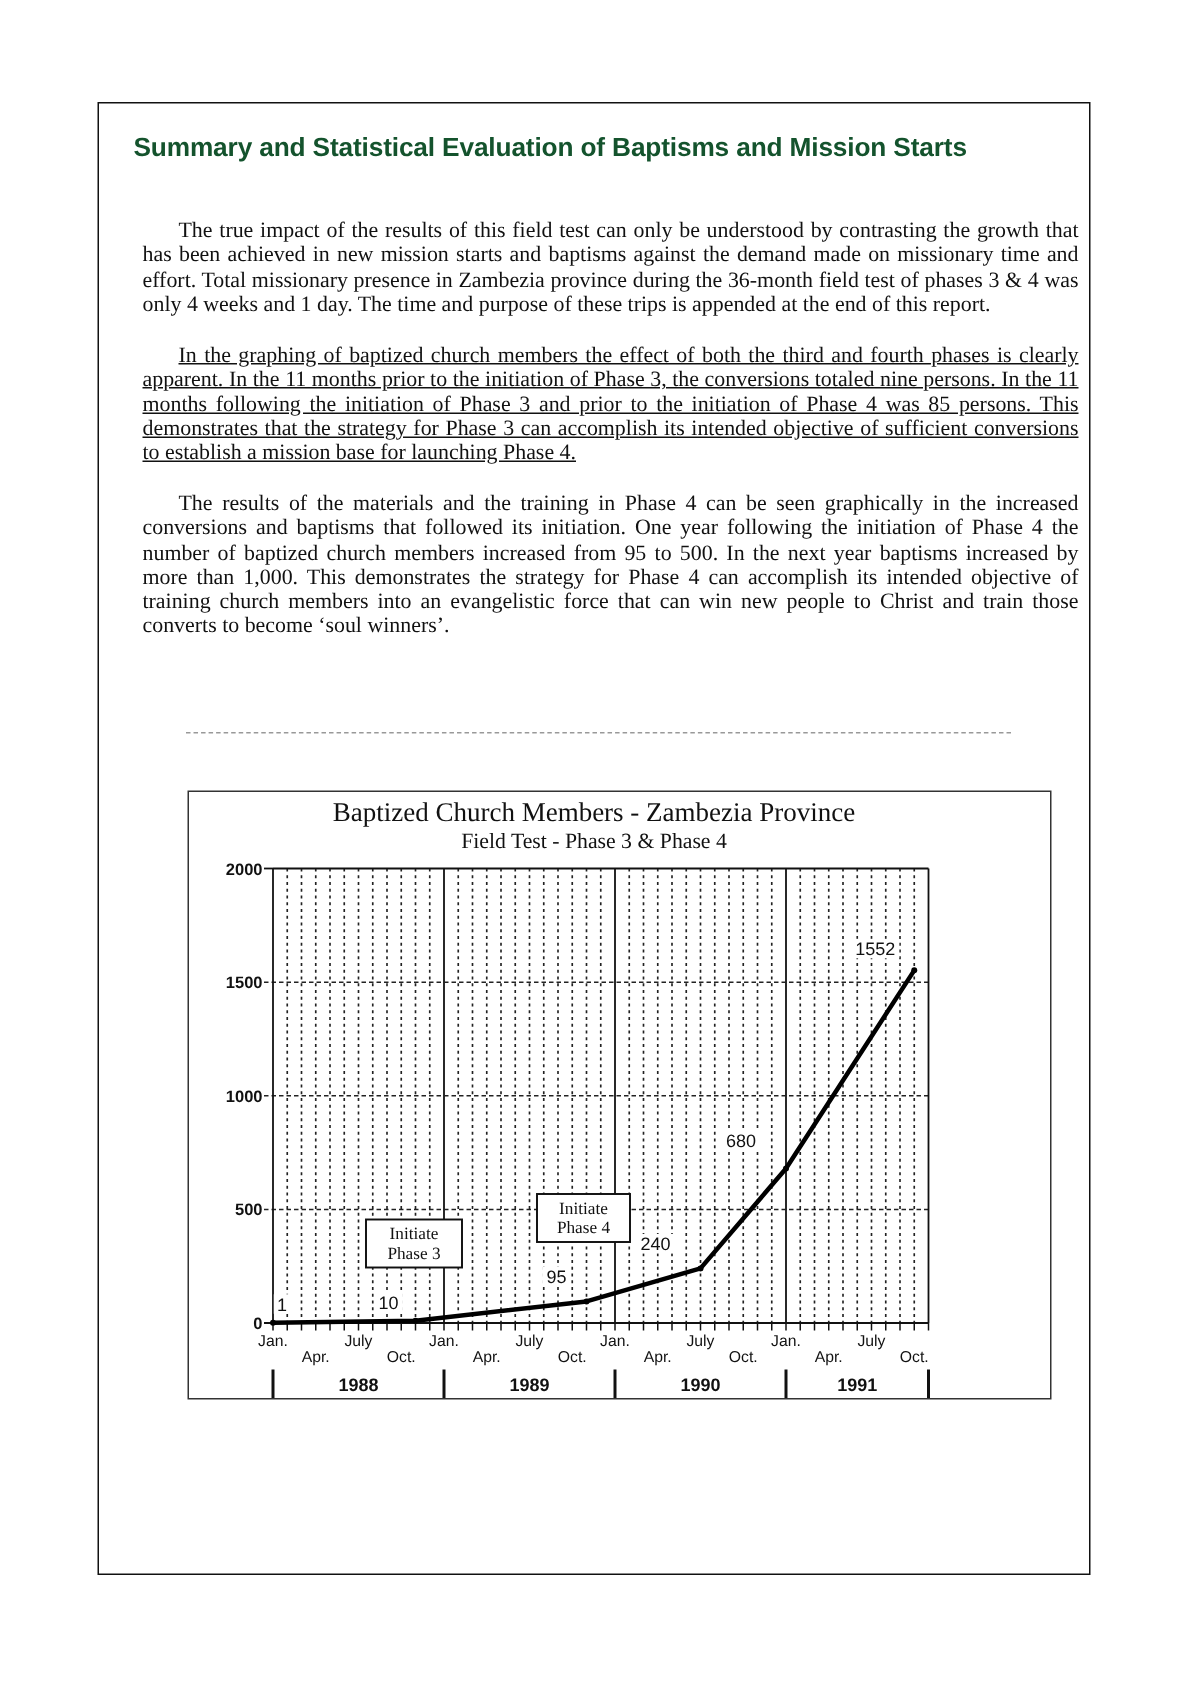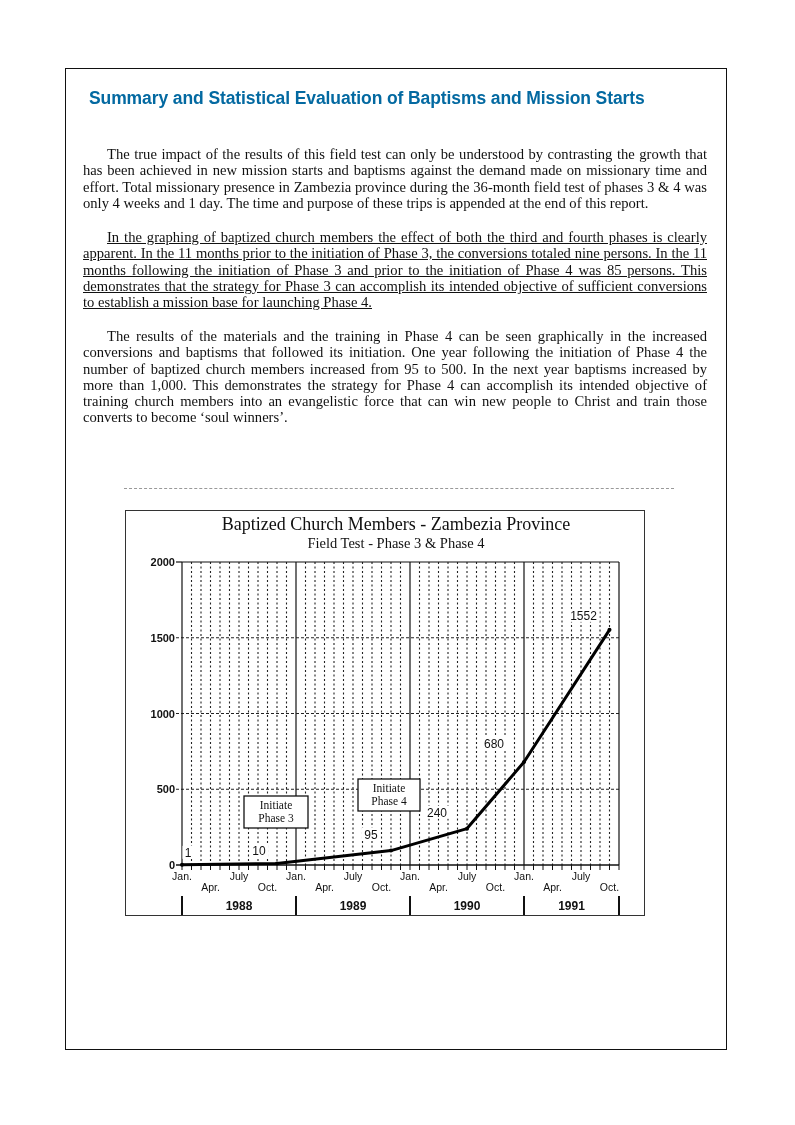--- a/index.html
+++ b/index.html
@@ -4,36 +4,36 @@
   <style>
     html, body { margin: 0; padding: 0; background: #ffffff; }
     body { width: 795px; height: 1125px; position: relative; overflow: hidden; }
     .page-frame {
       position: absolute; left: 65px; top: 68px; width: 662px; height: 982px;
       border: 1.5px solid #111; box-sizing: border-box; background: #fff;
     }
     .heading {
       position: absolute; left: 89px; top: 88px; width: 640px;
       font-family: "Liberation Sans", sans-serif; font-weight: bold;
-      font-size: 17.5px; color: #0369a1; letter-spacing: -0.1px;
+      font-size: 17.5px; color: #14532d; letter-spacing: -0.1px;
     }
     .body-text {
-      position: absolute; left: 83px; width: 624px;
+      position: absolute; left: 95px; width: 624px;
       font-family: "Liberation Serif", serif; font-size: 14.6px; line-height: 16.3px;
       color: #111; text-align: justify; text-indent: 24px; margin: 0;
     }
     #para1 { top: 146px; }
     #para2 { top: 229px; text-decoration: underline; }
     #para3 { top: 328px; }
     .dash-line {
       position: absolute; left: 124px; top: 488px; width: 550px; height: 0;
       border-top: 1px dashed #999;
     }
     .chart-frame {
-      position: absolute; left: 125px; top: 510px; width: 520px; height: 406px;
+      position: absolute; left: 125px; top: 527px; width: 576px; height: 406px;
       border: 1.5px solid #333; box-sizing: border-box;
     }
     .chart-svg { position: absolute; left: 0; top: 0; }
     .chart-title {
       font-family: "Liberation Serif", serif; font-size: 18px; fill: #111;
     }
     .chart-subtitle {
       font-family: "Liberation Serif", serif; font-size: 14.5px; fill: #111;
     }
     .tick-label { font-family: "Liberation Sans", sans-serif; font-size: 11px; fill: #111; font-weight: bold; }

